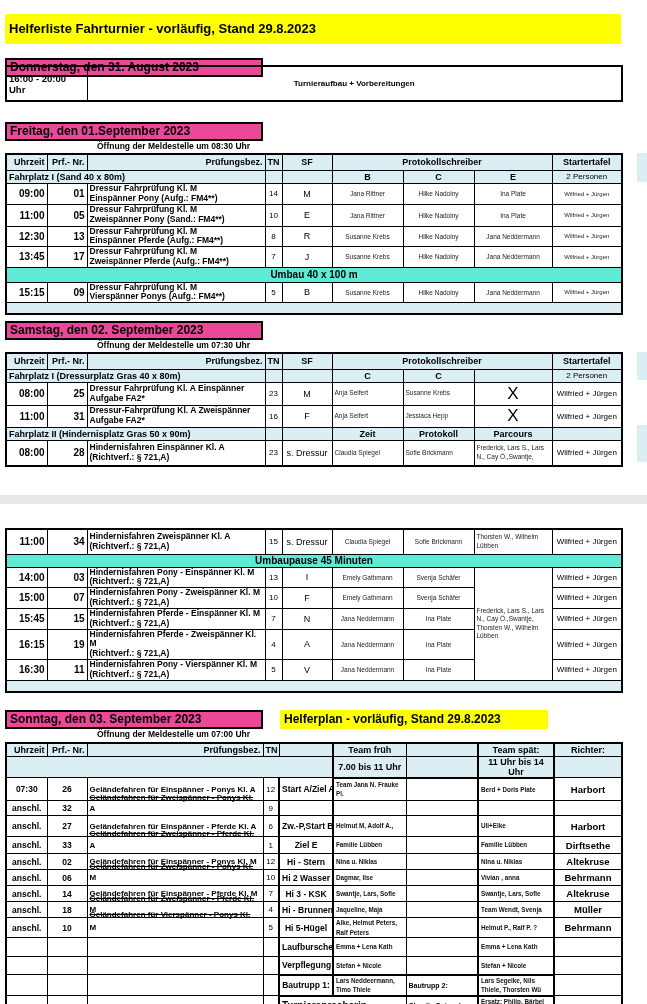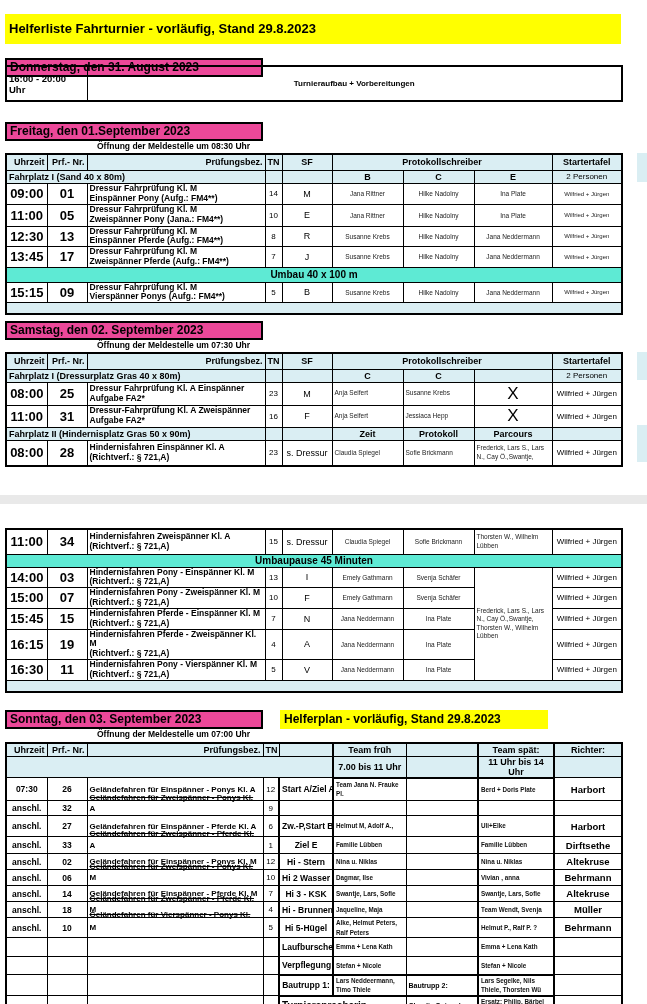--- a/index.html
+++ b/index.html
@@ -15,21 +15,21 @@
   table.sched{position:absolute;left:5px;width:616px;border-collapse:collapse;table-layout:fixed;
           border:2px solid #000;}
   td{border:1px solid #000;padding:0 2px;vertical-align:middle;overflow:hidden;box-sizing:border-box;}
   .b2l{border-left-width:2px}.b2r{border-right-width:2px}.b2t{border-top-width:2px}.b2b{border-bottom-width:2px}
   .hd{background:#daeef3;font-weight:bold;font-size:9px;}
   .hl{text-align:right}.cen{text-align:center}
   .subh{background:#daeef3;font-weight:bold;font-size:9px;white-space:nowrap;}
   .personen{font-weight:normal;font-size:8px;}
   .spanrow{background:#5eead4;text-align:center;font-weight:bold;font-size:10px;}
   .blankrow{background:#daeef3;}
-  .tim{font-weight:bold;font-size:13px;text-align:center;}
+  .tim{font-weight:bold;font-size:10px;text-align:right;}
   .desc{font-weight:bold;font-size:8.5px;line-height:1.15;text-align:left;}
   .tn{font-size:8px;text-align:center;}
   .sf{font-size:9px;text-align:center;}
   .nm{font-size:6.5px;text-align:center;color:#222;}
   .nm-left{font-size:6.5px;text-align:left;color:#222;line-height:1.3;}
   .st-small{font-size:6px;text-align:center;color:#222;}
   .st-big{font-size:8px;text-align:center;}
   .xmark{font-size:17px;text-align:center;font-weight:400;}
   .thu-time{font-weight:bold;font-size:9.5px;text-align:left;}
   .thu-act{font-weight:bold;font-size:8px;text-align:center;}
@@ -116,21 +116,21 @@
           <td class="nm">Jana Rittner</td>
           <td class="nm">Hilke Nadolny</td>
           <td class="nm">Ina Plate</td>
           <td class="st-small">Wilfried + Jürgen</td>
         </tr>
         <tr style="height: 22px;">
           <td class="tim">11:00</td>
           <td class="tim">05</td>
           <td class="desc">
             <div>Dressur Fahrprüfung Kl. M</div>
-            <div>Zweispänner Pony (Jana.: FM4**)</div>
+            <div>Zweispänner Pony (Sand.: FM4**)</div>
           </td>
           <td class="tn">10</td>
           <td class="sf">E</td>
           <td class="nm">Jana Rittner</td>
           <td class="nm">Hilke Nadolny</td>
           <td class="nm">Ina Plate</td>
           <td class="st-small">Wilfried + Jürgen</td>
         </tr>
         <tr style="height: 18px;">
           <td class="tim">12:30</td>

